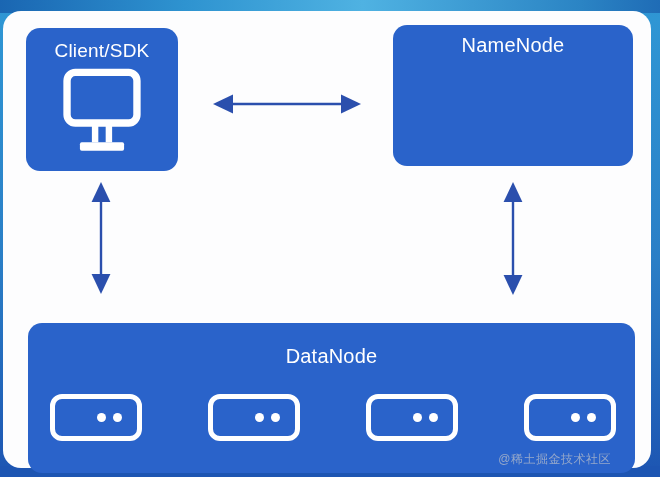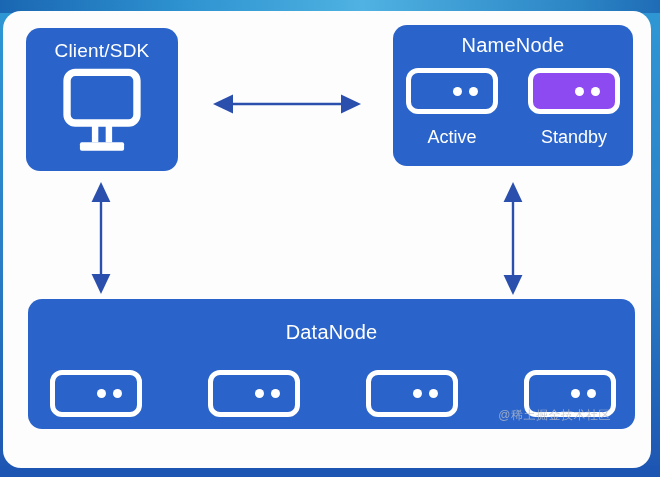--- a/index.html
+++ b/index.html
@@ -46,21 +46,21 @@
     background: var(--node-blue, #2a63ca);
     border-radius: 14px;
     color: #ffffff;
     display: flex;
     flex-direction: column;
     align-items: center;
     box-sizing: border-box;
   }
   .client-box  { left: 23px;  top: 17px;  width: 152px; height: 143px; }
   .namenode-box{ left: 390px; top: 14px;  width: 240px; height: 141px; }
-  .datanode-box{ left: 25px;  top: 288px; width: 607px; height: 130px; }
+  .datanode-box{ left: 25px;  top: 312px; width: 607px; height: 150px; }
 
   .node-title {
     font-size: 20px;
     font-weight: 400;
     letter-spacing: 0.2px;
     color: #ffffff;
   }
   .client-box .node-title { margin-top: 12px; font-size: 19px; }
   .namenode-box .node-title { margin-top: 9px; }
   .datanode-box .node-title { margin-top: 22px; }
@@ -146,36 +146,20 @@
     <svg class="monitor-svg" width="92" height="92" viewBox="0 0 100 100">
       <rect x="12" y="7" width="76" height="55" rx="9" fill="none" stroke="#ffffff" stroke-width="8"></rect>
       <rect x="39" y="62" width="7" height="21" fill="#ffffff"></rect>
       <rect x="54" y="62" width="7" height="21" fill="#ffffff"></rect>
       <rect x="26" y="83" width="48" height="9" rx="2" fill="#ffffff"></rect>
     </svg>
   </div>
 
   <div class="node-box namenode-box">
     <div class="node-title">NameNode</div>
-    <div class="nn-row">
-      <div class="nn-col">
-        <div class="server">
-          <span class="dot"></span>
-          <span class="dot"></span>
-        </div>
-        <div class="server-label">Active</div>
-      </div>
-      <div class="nn-col">
-        <div class="server purple">
-          <span class="dot"></span>
-          <span class="dot"></span>
-        </div>
-        <div class="server-label">Standby</div>
-      </div>
-    </div>
   </div>
 
   <div class="node-box datanode-box">
     <div class="node-title">DataNode</div>
     <div class="dn-row">
       <div class="server">
         <span class="dot"></span>
         <span class="dot"></span>
       </div>
       <div class="server">

